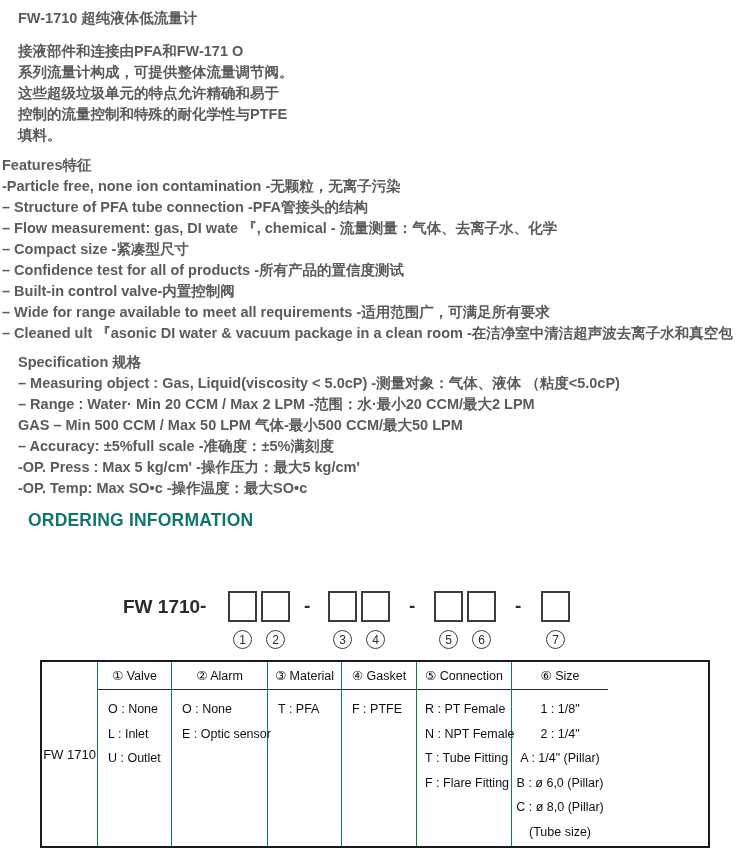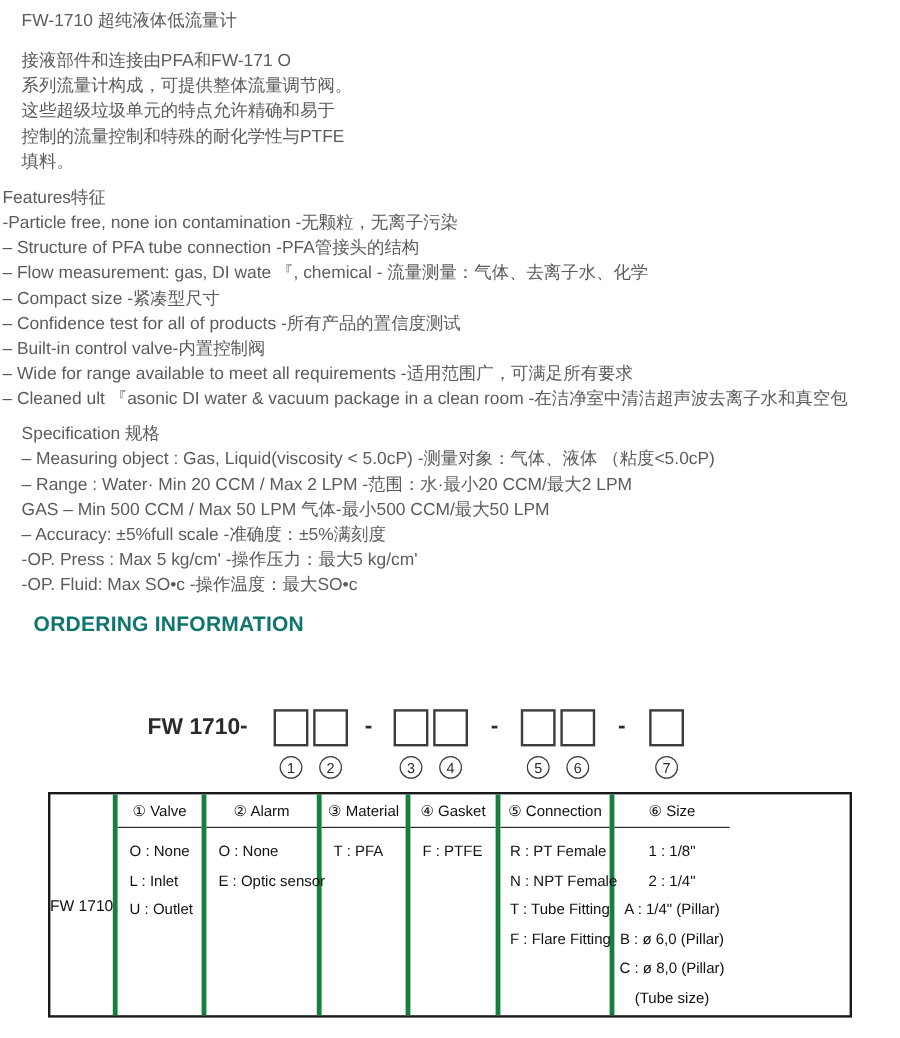--- a/index.html
+++ b/index.html
@@ -2,21 +2,21 @@
 <html><head>
 <meta charset="utf-8">
 <style>
   html,body { margin:0; padding:0; }
   body {
     width:750px; height:865px; position:relative; background:#ffffff;
     font-family:"Liberation Sans","DejaVu Sans",sans-serif;
     -webkit-font-smoothing:antialiased;
   }
   .abs { position:absolute; }
-  .textblock { font-size:14.5px; line-height:21px; color:#5b5b5b; white-space:nowrap; }
+  .textblock { font-size:14.5px; line-height:21px; color:#5b5b5b; white-space:nowrap;font-weight:bold; }
   #doc-title { left:18px; top:8px; }
   #intro { left:18px; top:41px; }
   #features { left:2px; top:155px; }
   #spec { left:18px; top:352px; }
   #ordering-heading {
     left:28px; top:510px; font-size:17.5px; font-weight:bold; color:#0f766e;
     letter-spacing:0.2px; white-space:nowrap;
   }
   
   #diagram { left:0; top:585px; width:750px; height:75px; }
@@ -32,21 +32,21 @@
     display:flex; align-items:center; justify-content:center;
   }
   .nc1 { left:233px; } .nc2 { left:266px; } .nc3 { left:333px; } .nc4 { left:366px; }
   .nc5 { left:439px; } .nc6 { left:472px; } .nc7 { left:546px; }
   
   #order-table {
     left:40px; top:660px; width:670px; height:188px; box-sizing:border-box;
     border:2px solid #1a1a1a; display:flex; font-size:12.5px; color:#111;
     background:#fff;
   }
-  .tcol { box-sizing:border-box; border-right:4px solid #15803d; }
+  .tcol { box-sizing:border-box; border-right:1px solid #15803d; }
   .tcol:last-child { border-right:none; }
   .col-label { width:56px; display:flex; align-items:center; justify-content:center; font-size:13px; white-space:nowrap; }
   .col-valve { width:74px; } .col-alarm { width:96px; } .col-material { width:74px; }
   .col-gasket { width:75px; } .col-conn { width:95px; } .col-size { width:96px; }
   .col-fluid { flex:1; }
   .hdr {
     height:28px; box-sizing:border-box; border-bottom:1px solid #2a2a2a;
     display:flex; align-items:center; justify-content:center; white-space:nowrap;
   }
   .cbody { padding-top:7px; }
@@ -80,21 +80,21 @@
   <div>– Cleaned ult 『asonic DI water &amp; vacuum package in a clean room -在洁净室中清洁超声波去离子水和真空包</div>
 </div>
 
 <div class="abs textblock" id="spec">
   <div>Specification 规格</div>
   <div>– Measuring object : Gas, Liquid(viscosity &lt; 5.0cP) -测量对象：气体、液体 （粘度&lt;5.0cP)</div>
   <div>– Range : Water· Min 20 CCM / Max 2 LPM -范围：水·最小20 CCM/最大2 LPM</div>
   <div>GAS – Min 500 CCM / Max 50 LPM 气体-最小500 CCM/最大50 LPM</div>
   <div>– Accuracy: ±5%full scale -准确度：±5%满刻度</div>
   <div>-OP. Press : Max 5 kg/cm'  -操作压力：最大5 kg/cm'</div>
-  <div>-OP. Fluid: Max SO•c -操作温度：最大SO•c</div>
+  <div>-OP. Temp: Max SO•c -操作温度：最大SO•c</div>
 </div>
 
 <div class="abs" id="ordering-heading">ORDERING INFORMATION</div>
 
 <div class="abs" id="diagram">
   <div class="model-label">FW 1710</div>
   <div class="dash dash1">-</div>
   <div class="codebox cb1"></div>
   <div class="codebox cb2"></div>
   <div class="dash dash2">-</div>

